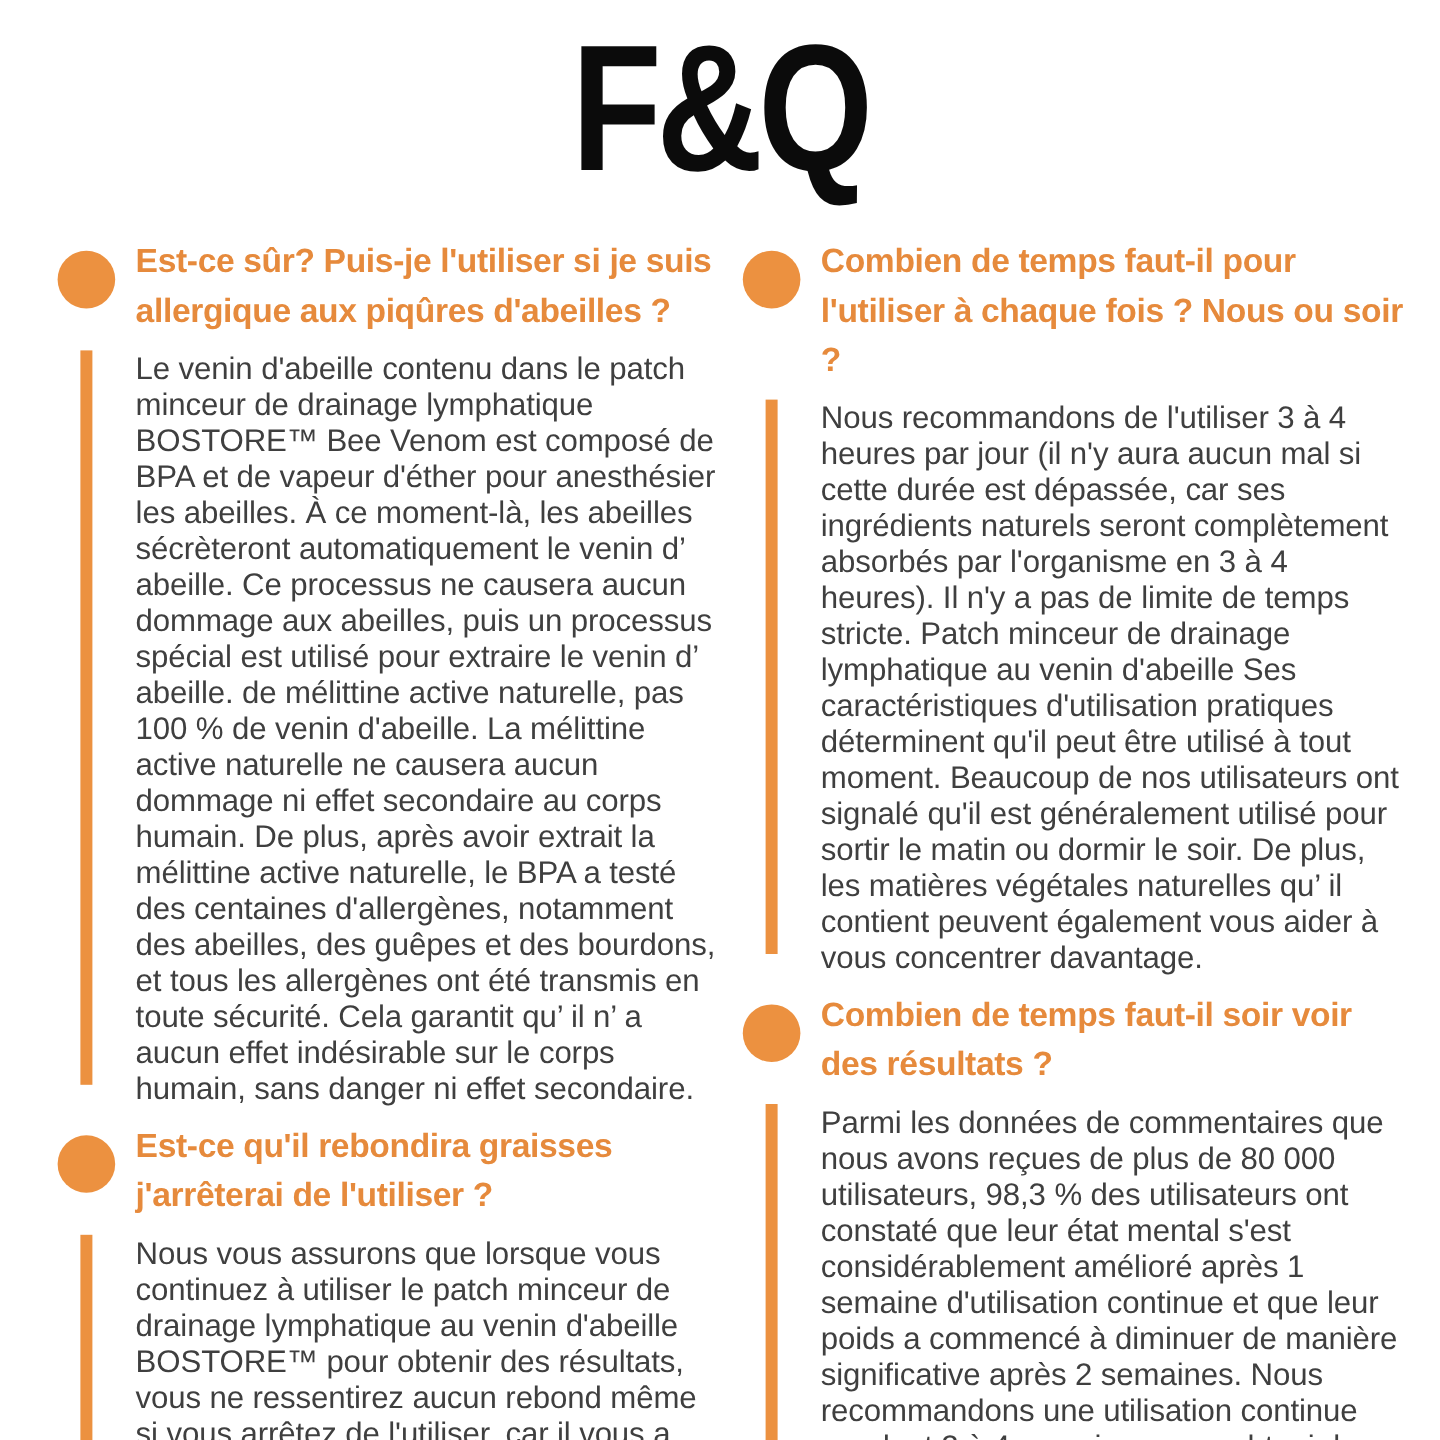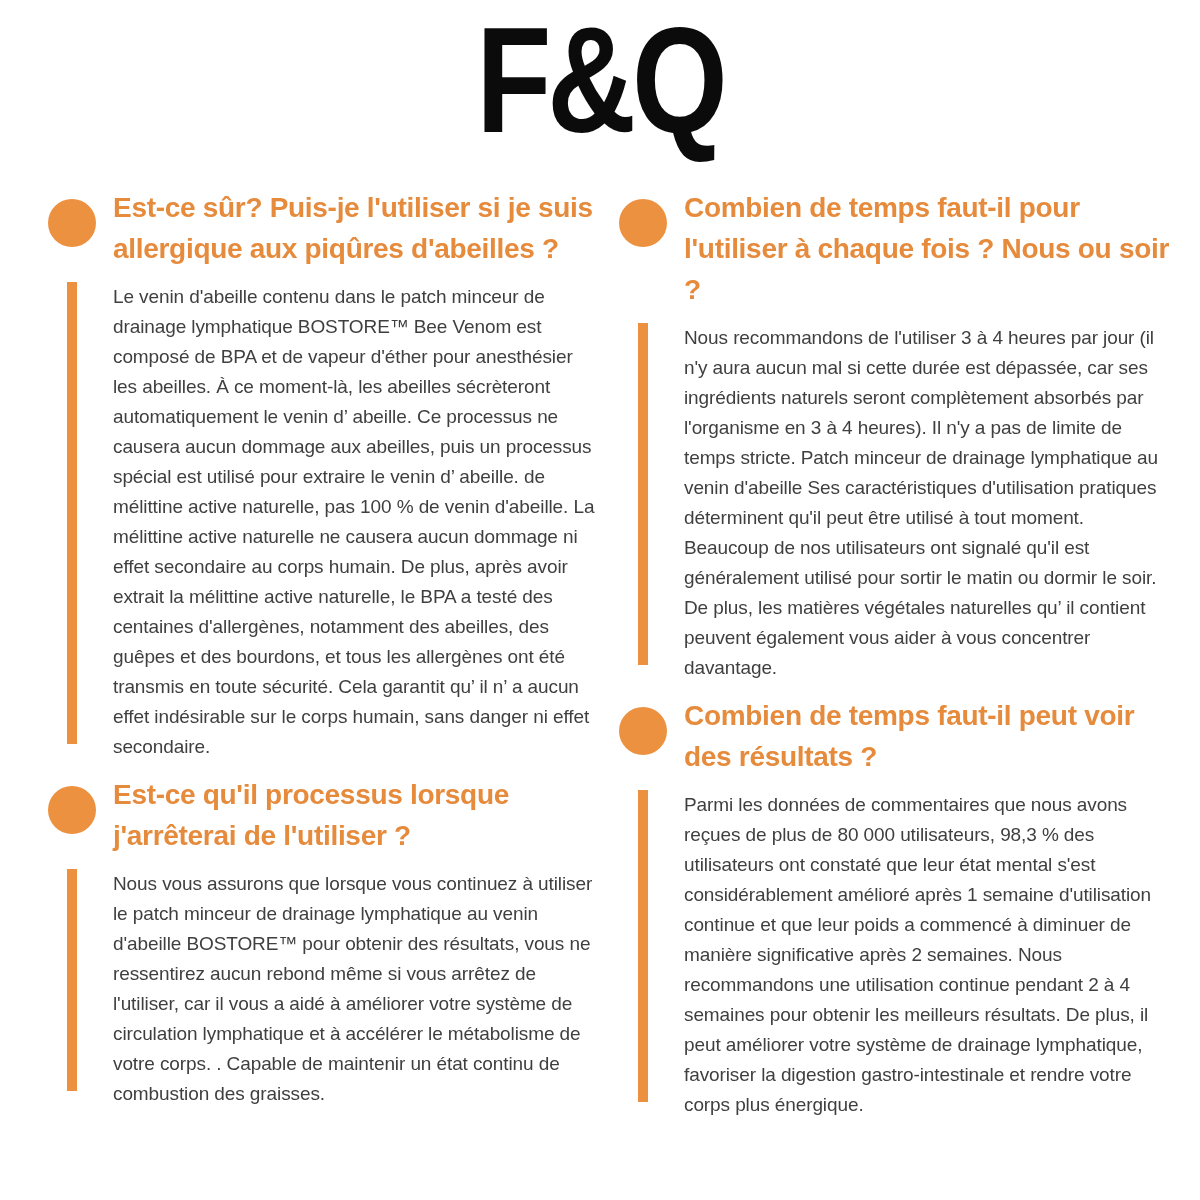--- a/index.html
+++ b/index.html
@@ -7,21 +7,21 @@
     padding: 0;
     width: 1200px;
     height: 1200px;
     background: #ffffff;
     overflow: hidden;
     font-family: "Liberation Sans", sans-serif;
     color: #3f3f3f;
   }
   .header {
     text-align: center;
-    padding-top: 4px;
+    padding-top: 14px;
   }
   .page-title {
     display: inline-block;
     margin: 0;
     font-size: 150px;
     line-height: 1.02;
     font-weight: 800;
     color: #0b0b0b;
     letter-spacing: -5px;
     transform: scaleX(0.82);
@@ -74,21 +74,21 @@
     justify-content: center;
     align-items: flex-start;
   }
   .bar {
     width: 10px;
     height: calc(100% - 18px);
     min-height: 40px;
     background: #ec9140;
   }
   .answer {
-    font-size: 19px;
+    font-size: 26px;
     line-height: 30px;
     letter-spacing: -0.1px;
     color: #3f3f3f;
   }
 </style>
 </head>
 <body>
 
 <div class="header">
   <h1 class="page-title">F&amp;Q</h1>
@@ -105,21 +105,21 @@
       <div class="bar-cell">
         <div class="bar"></div>
       </div>
       <div class="answer">Le venin d'abeille contenu dans le patch minceur de drainage lymphatique BOSTORE™ Bee Venom est composé de BPA et de vapeur d'éther pour anesthésier les abeilles. À ce moment-là, les abeilles sécrèteront automatiquement le venin d’ abeille. Ce processus ne causera aucun dommage aux abeilles, puis un processus spécial est utilisé pour extraire le venin d’ abeille. de mélittine active naturelle, pas 100 % de venin d'abeille. La mélittine active naturelle ne causera aucun dommage ni effet secondaire au corps humain. De plus, après avoir extrait la mélittine active naturelle, le BPA a testé des centaines d'allergènes, notamment des abeilles, des guêpes et des bourdons, et tous les allergènes ont été transmis en toute sécurité. Cela garantit qu’ il n’ a aucun effet indésirable sur le corps humain, sans danger ni effet secondaire.</div>
     </div>
 
     <div class="qa">
       <div class="bullet-cell">
         <div class="bullet"></div>
       </div>
-      <div class="question">Est-ce qu'il processus lorsque j'arrêterai de l'utiliser ?</div>
+      <div class="question">Est-ce qu'il rebondira graisses j'arrêterai de l'utiliser ?</div>
       <div class="bar-cell">
         <div class="bar"></div>
       </div>
       <div class="answer">Nous vous assurons que lorsque vous continuez à utiliser le patch minceur de drainage lymphatique au venin d'abeille BOSTORE™ pour obtenir des résultats, vous ne ressentirez aucun rebond même si vous arrêtez de l'utiliser, car il vous a aidé à améliorer votre système de circulation lymphatique et à accélérer le métabolisme de votre corps. . Capable de maintenir un état continu de combustion des graisses.</div>
     </div>
   </div>
 
   <div class="col">
     <div class="qa">
       <div class="bullet-cell">
@@ -129,21 +129,21 @@
       <div class="bar-cell">
         <div class="bar"></div>
       </div>
       <div class="answer">Nous recommandons de l'utiliser 3 à 4 heures par jour (il n'y aura aucun mal si cette durée est dépassée, car ses ingrédients naturels seront complètement absorbés par l'organisme en 3 à 4 heures). Il n'y a pas de limite de temps stricte. Patch minceur de drainage lymphatique au venin d'abeille Ses caractéristiques d'utilisation pratiques déterminent qu'il peut être utilisé à tout moment. Beaucoup de nos utilisateurs ont signalé qu'il est généralement utilisé pour sortir le matin ou dormir le soir. De plus, les matières végétales naturelles qu’ il contient peuvent également vous aider à vous concentrer davantage.</div>
     </div>
 
     <div class="qa">
       <div class="bullet-cell">
         <div class="bullet"></div>
       </div>
-      <div class="question">Combien de temps faut-il peut voir des résultats ?</div>
+      <div class="question">Combien de temps faut-il soir voir des résultats ?</div>
       <div class="bar-cell">
         <div class="bar"></div>
       </div>
       <div class="answer">Parmi les données de commentaires que nous avons reçues de plus de 80 000 utilisateurs, 98,3 % des utilisateurs ont constaté que leur état mental s'est considérablement amélioré après 1 semaine d'utilisation continue et que leur poids a commencé à diminuer de manière significative après 2 semaines. Nous recommandons une utilisation continue pendant 2 à 4 semaines pour obtenir les meilleurs résultats. De plus, il peut améliorer votre système de drainage lymphatique, favoriser la digestion gastro-intestinale et rendre votre corps plus énergique.</div>
     </div>
   </div>
 
 </div>
 
 </body></html>

